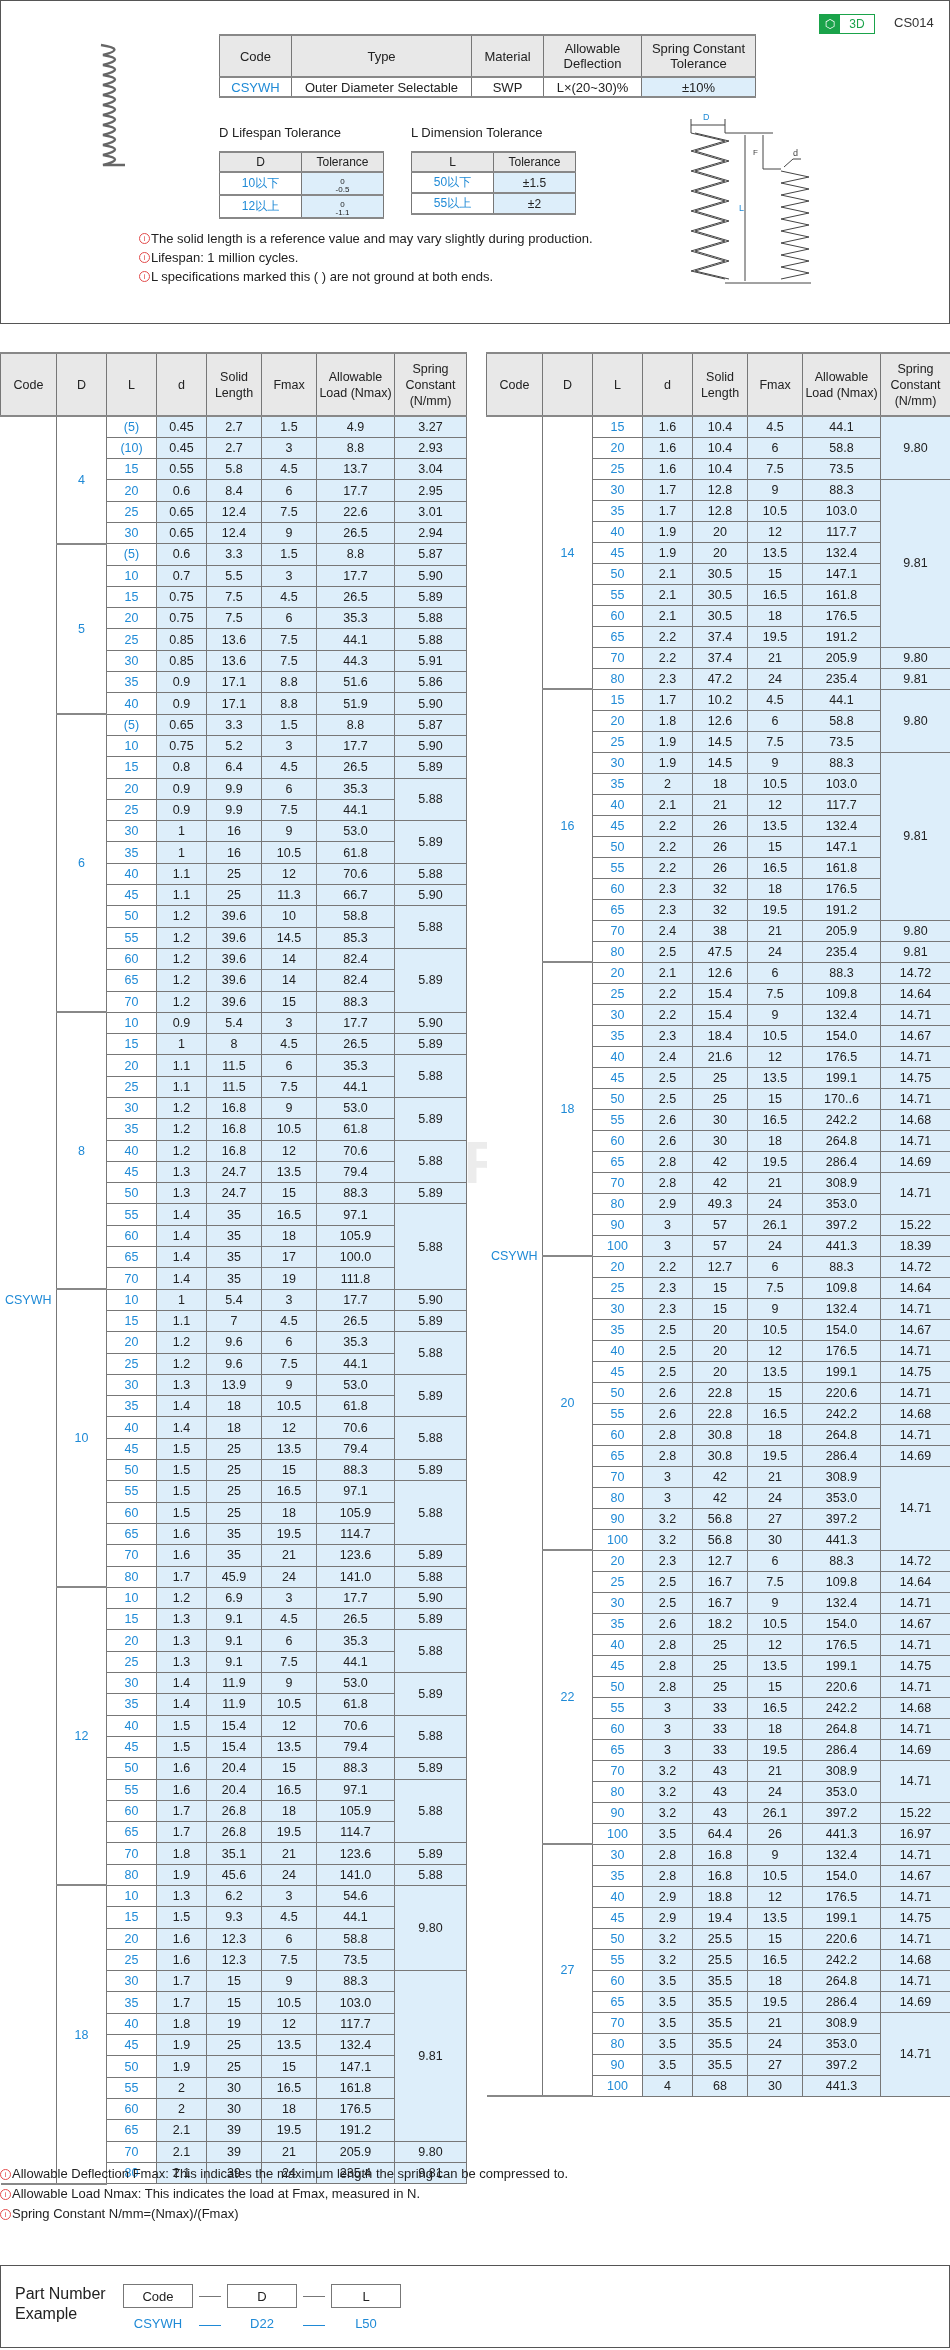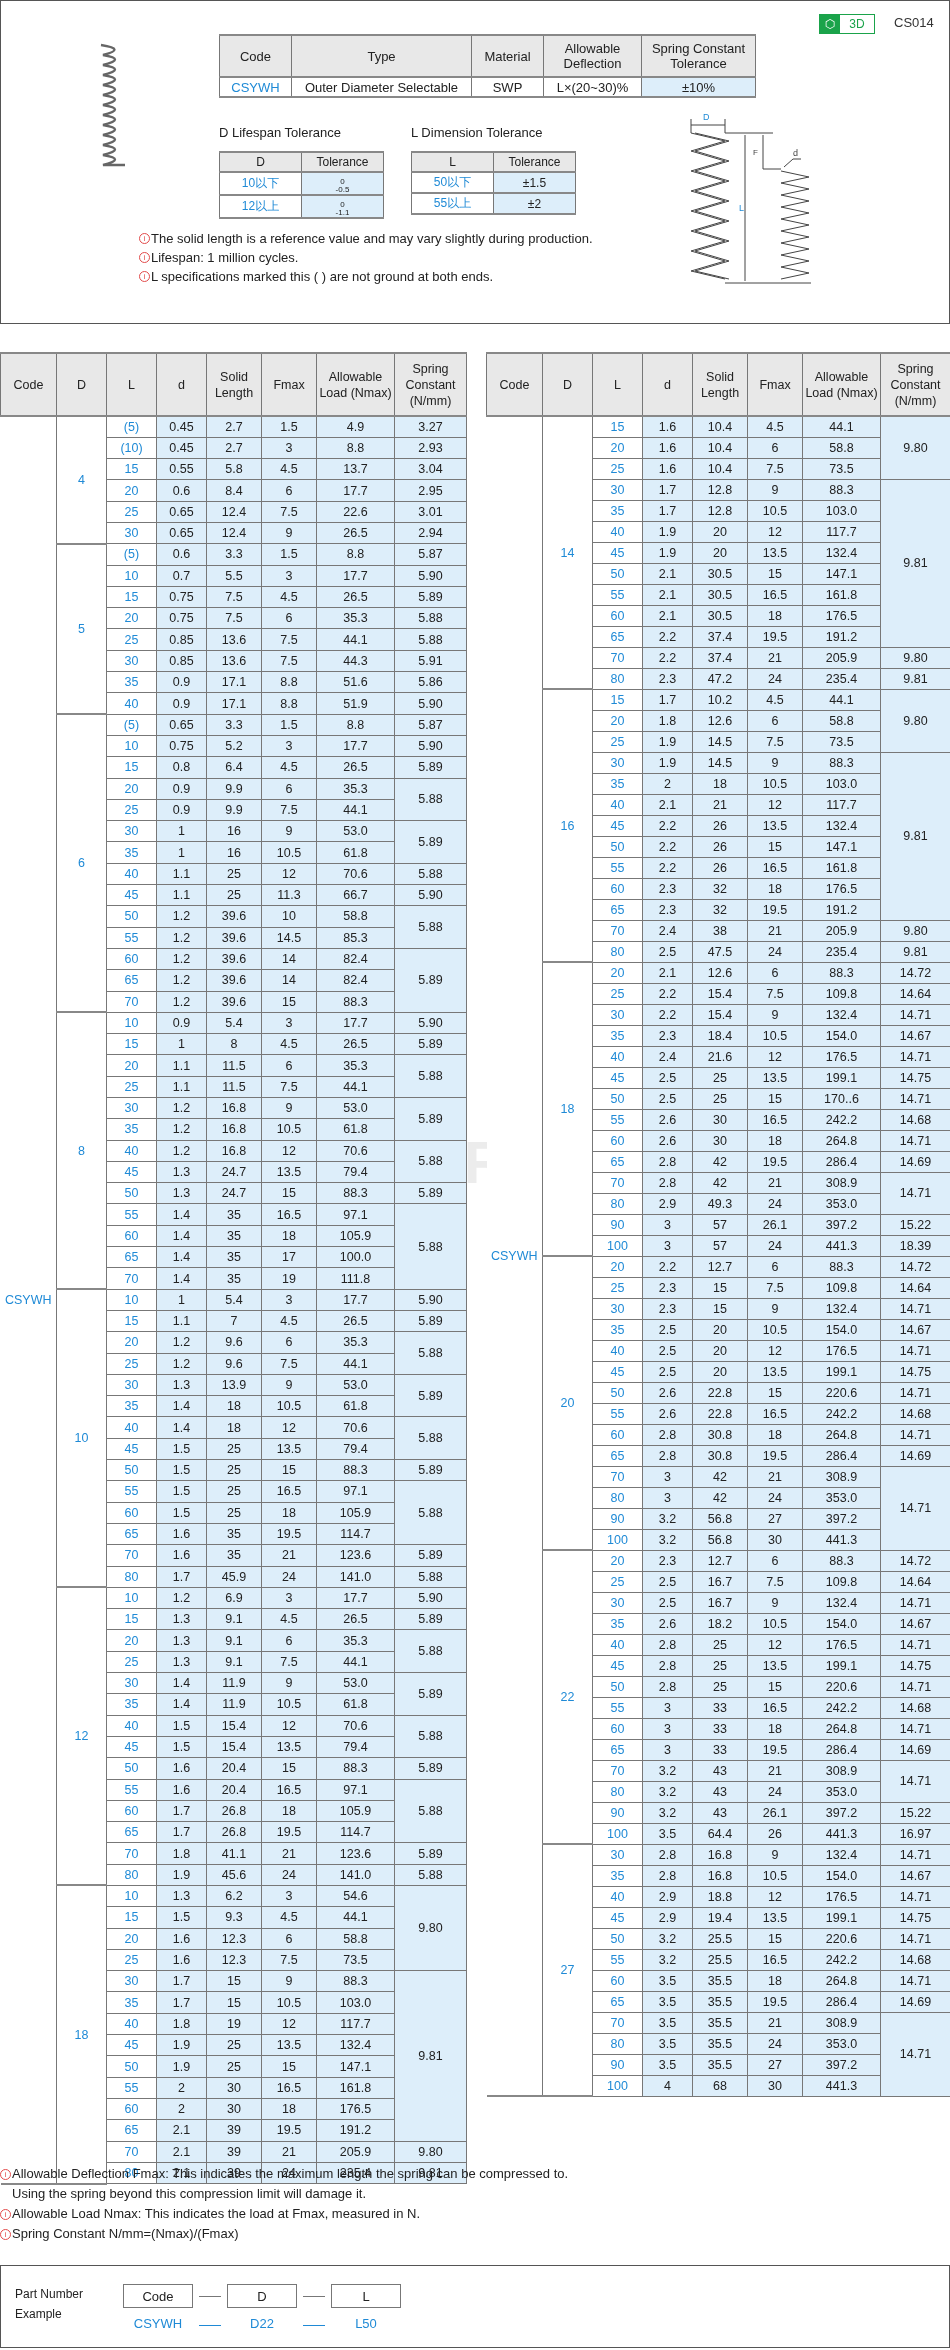--- a/index.html
+++ b/index.html
@@ -31,21 +31,21 @@
   .data-table td { border: 1px solid #777; text-align: center; padding: 0; }
   .data-table td.lc { color: #1f8ad6; background: #fff; }
   .data-table td.v { background: #ddeefa; }
   .data-table td.grp { color: #1f8ad6; background: #fff; border-top: 2px solid #888; border-bottom: 2px solid #888; }
   .data-table td.code { color: #1f8ad6; background: #fff; border-left: none; border-bottom: 2px solid #888; }
   .left-t { left: 0; width: 466px; }
   .right-t { left: 486px; width: 464px; }
   .watermark { position: absolute; left: 325px; top: 1128px; font-size: 60px; font-weight: bold; color: rgba(180,180,180,0.25); letter-spacing: 4px; }
   .notes-bottom { position: absolute; left: 0; top: 2164px; font-size: 13px; line-height: 20px; }
   .pn-box { position: absolute; left: 0; top: 2265px; width: 950px; height: 83px; border: 1px solid #555; }
-  .pn-label { position: absolute; left: 14px; top: 18px; font-size: 12px; line-height: 20px; }
+  .pn-label { position: absolute; left: 14px; top: 18px; font-size: 16px; line-height: 20px; }
   .pn-field { position: absolute; top: 18px; height: 24px; width: 70px; border: 1px solid #777; font-size: 13px; display: flex; align-items: center; justify-content: center; }
   .pn-dash { position: absolute; top: 30px; width: 22px; border-top: 1px solid #777; }
   .pn-val { position: absolute; top: 50px; font-size: 13px; color: #1f8ad6; width: 70px; text-align: center; }
   .pn-vdash { position: absolute; top: 59px; width: 22px; border-top: 1px solid #1f8ad6; }
 </style>
 </head>
 <body>
 
 <div class="top-panel">
   <div class="badge-3d">
@@ -703,21 +703,21 @@
       <tr style="height: 21.3px;">
         <td class="lc">65</td>
         <td class="v">1.7</td>
         <td class="v">26.8</td>
         <td class="v">19.5</td>
         <td class="v">114.7</td>
       </tr>
       <tr style="height: 21.3px;">
         <td class="lc">70</td>
         <td class="v">1.8</td>
-        <td class="v">41.1</td>
+        <td class="v">35.1</td>
         <td class="v">21</td>
         <td class="v">123.6</td>
         <td class="v" rowspan="1">5.89</td>
       </tr>
       <tr style="height: 21.3px;">
         <td class="lc">80</td>
         <td class="v">1.9</td>
         <td class="v">45.6</td>
         <td class="v">24</td>
         <td class="v">141.0</td>
@@ -1474,23 +1474,20 @@
         <td class="v">30</td>
         <td class="v">441.3</td>
       </tr>
     </tbody>
 </table>
 
 <div class="notes-bottom">
   <div class="note-line">
       <span class="i-ic">i</span>
       <span>Allowable Deflection Fmax: This indicates the maximum length the spring can be compressed to.</span>
-    </div>
-  <div class="note-line" style="padding-left:12px">
-      <span>Using the spring beyond this compression limit will damage it.</span>
     </div>
   <div class="note-line">
       <span class="i-ic">i</span>
       <span>Allowable Load Nmax: This indicates the load at Fmax, measured in N.</span>
     </div>
   <div class="note-line">
       <span class="i-ic">i</span>
       <span>Spring Constant N/mm=(Nmax)/(Fmax)</span>
     </div>
 </div>

